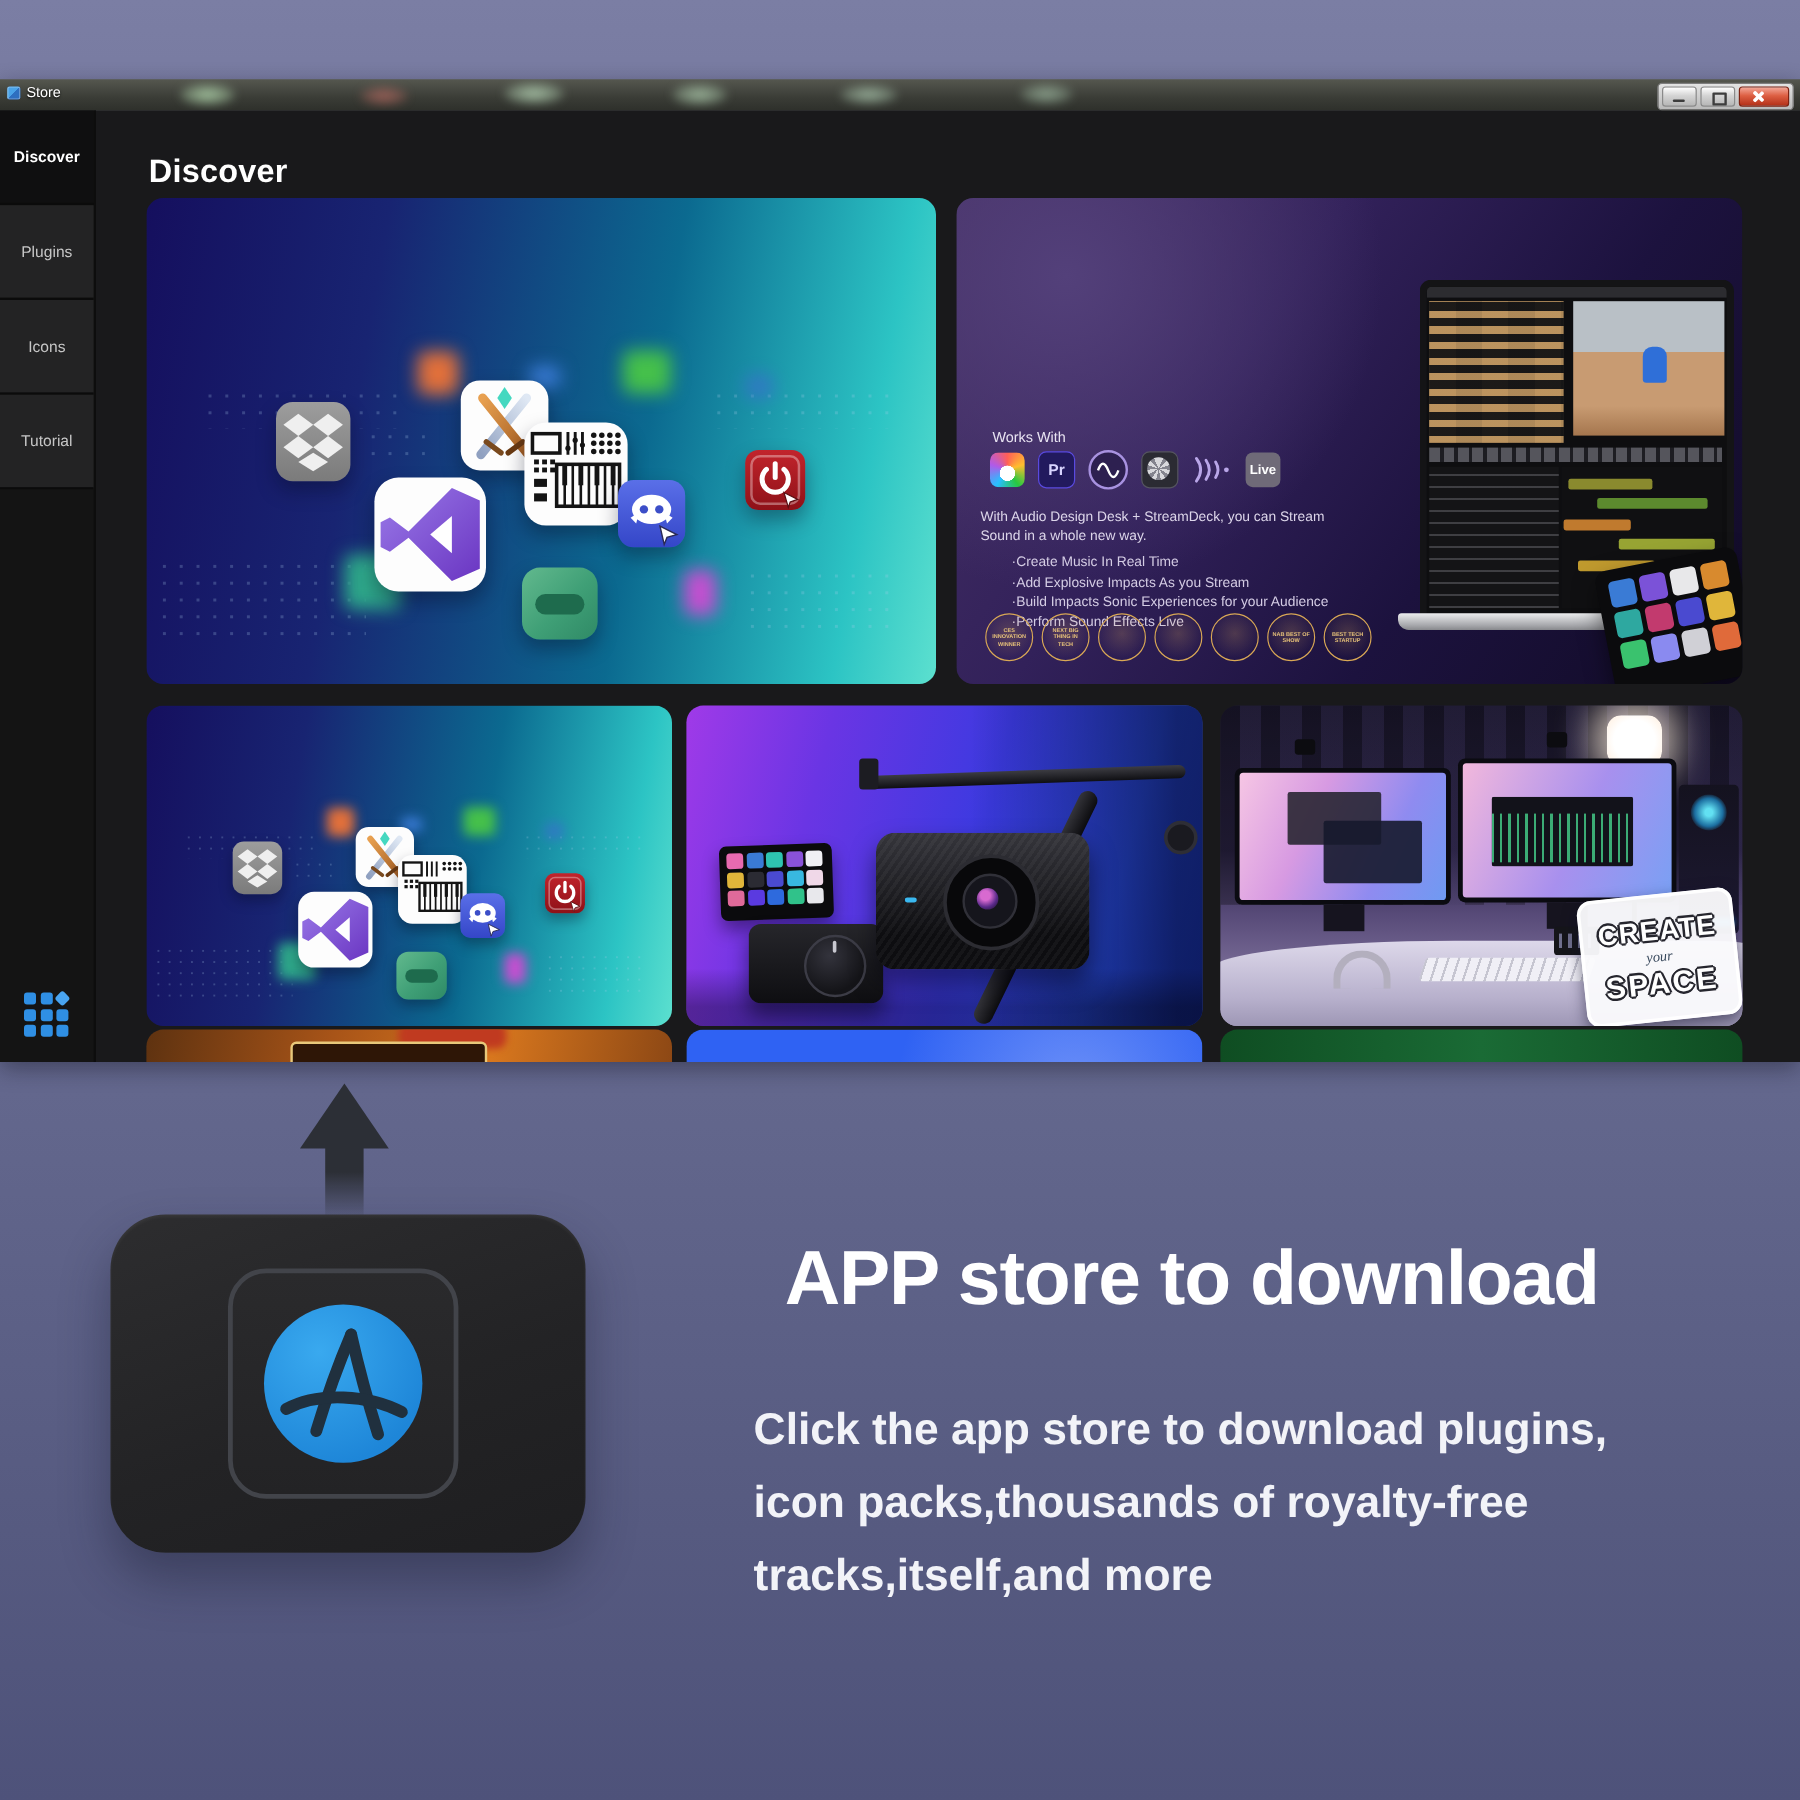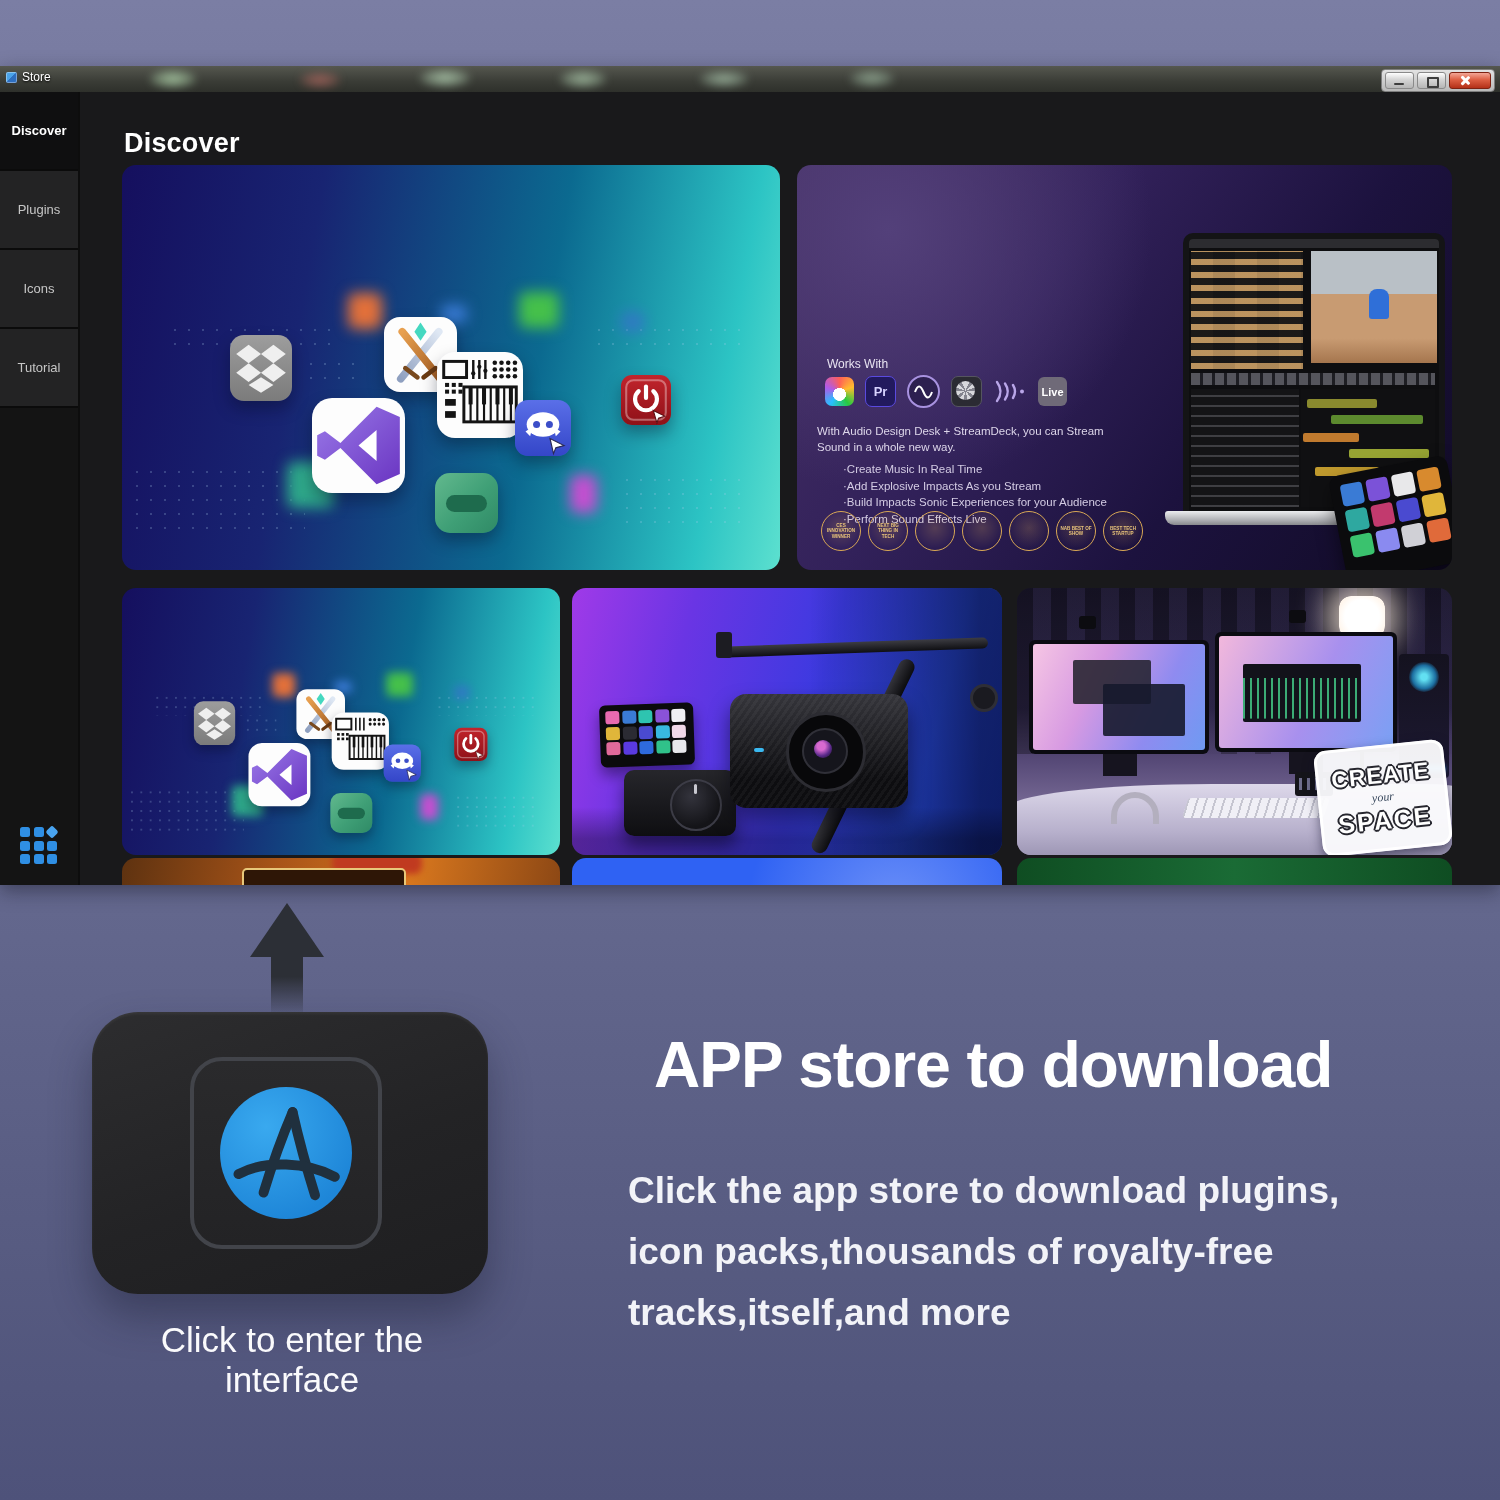--- a/index.html
+++ b/index.html
@@ -681,21 +681,20 @@
         <svg viewBox="0 0 100 100" style="position:absolute;inset:0;">
           <g fill="none" stroke="#20303e" stroke-width="7.5" stroke-linecap="round">
             <path d="M33 80 Q43 47 55 19"></path>
             <path d="M55 19 Q62 50 72 82"></path>
             <path d="M14 66 C34 55 66 57 87 68"></path>
           </g>
         </svg>
       </div>
     </div>
   </div>
-  <div class="caption">Click to enter the interface</div>
 
   <div class="headline">APP store to download</div>
   <div class="bodytext">
     <div>Click the app store to download plugins,</div>
     <div>icon packs,thousands of royalty-free</div>
     <div>tracks,itself,and more</div>
   </div>
 
 </div>
 

